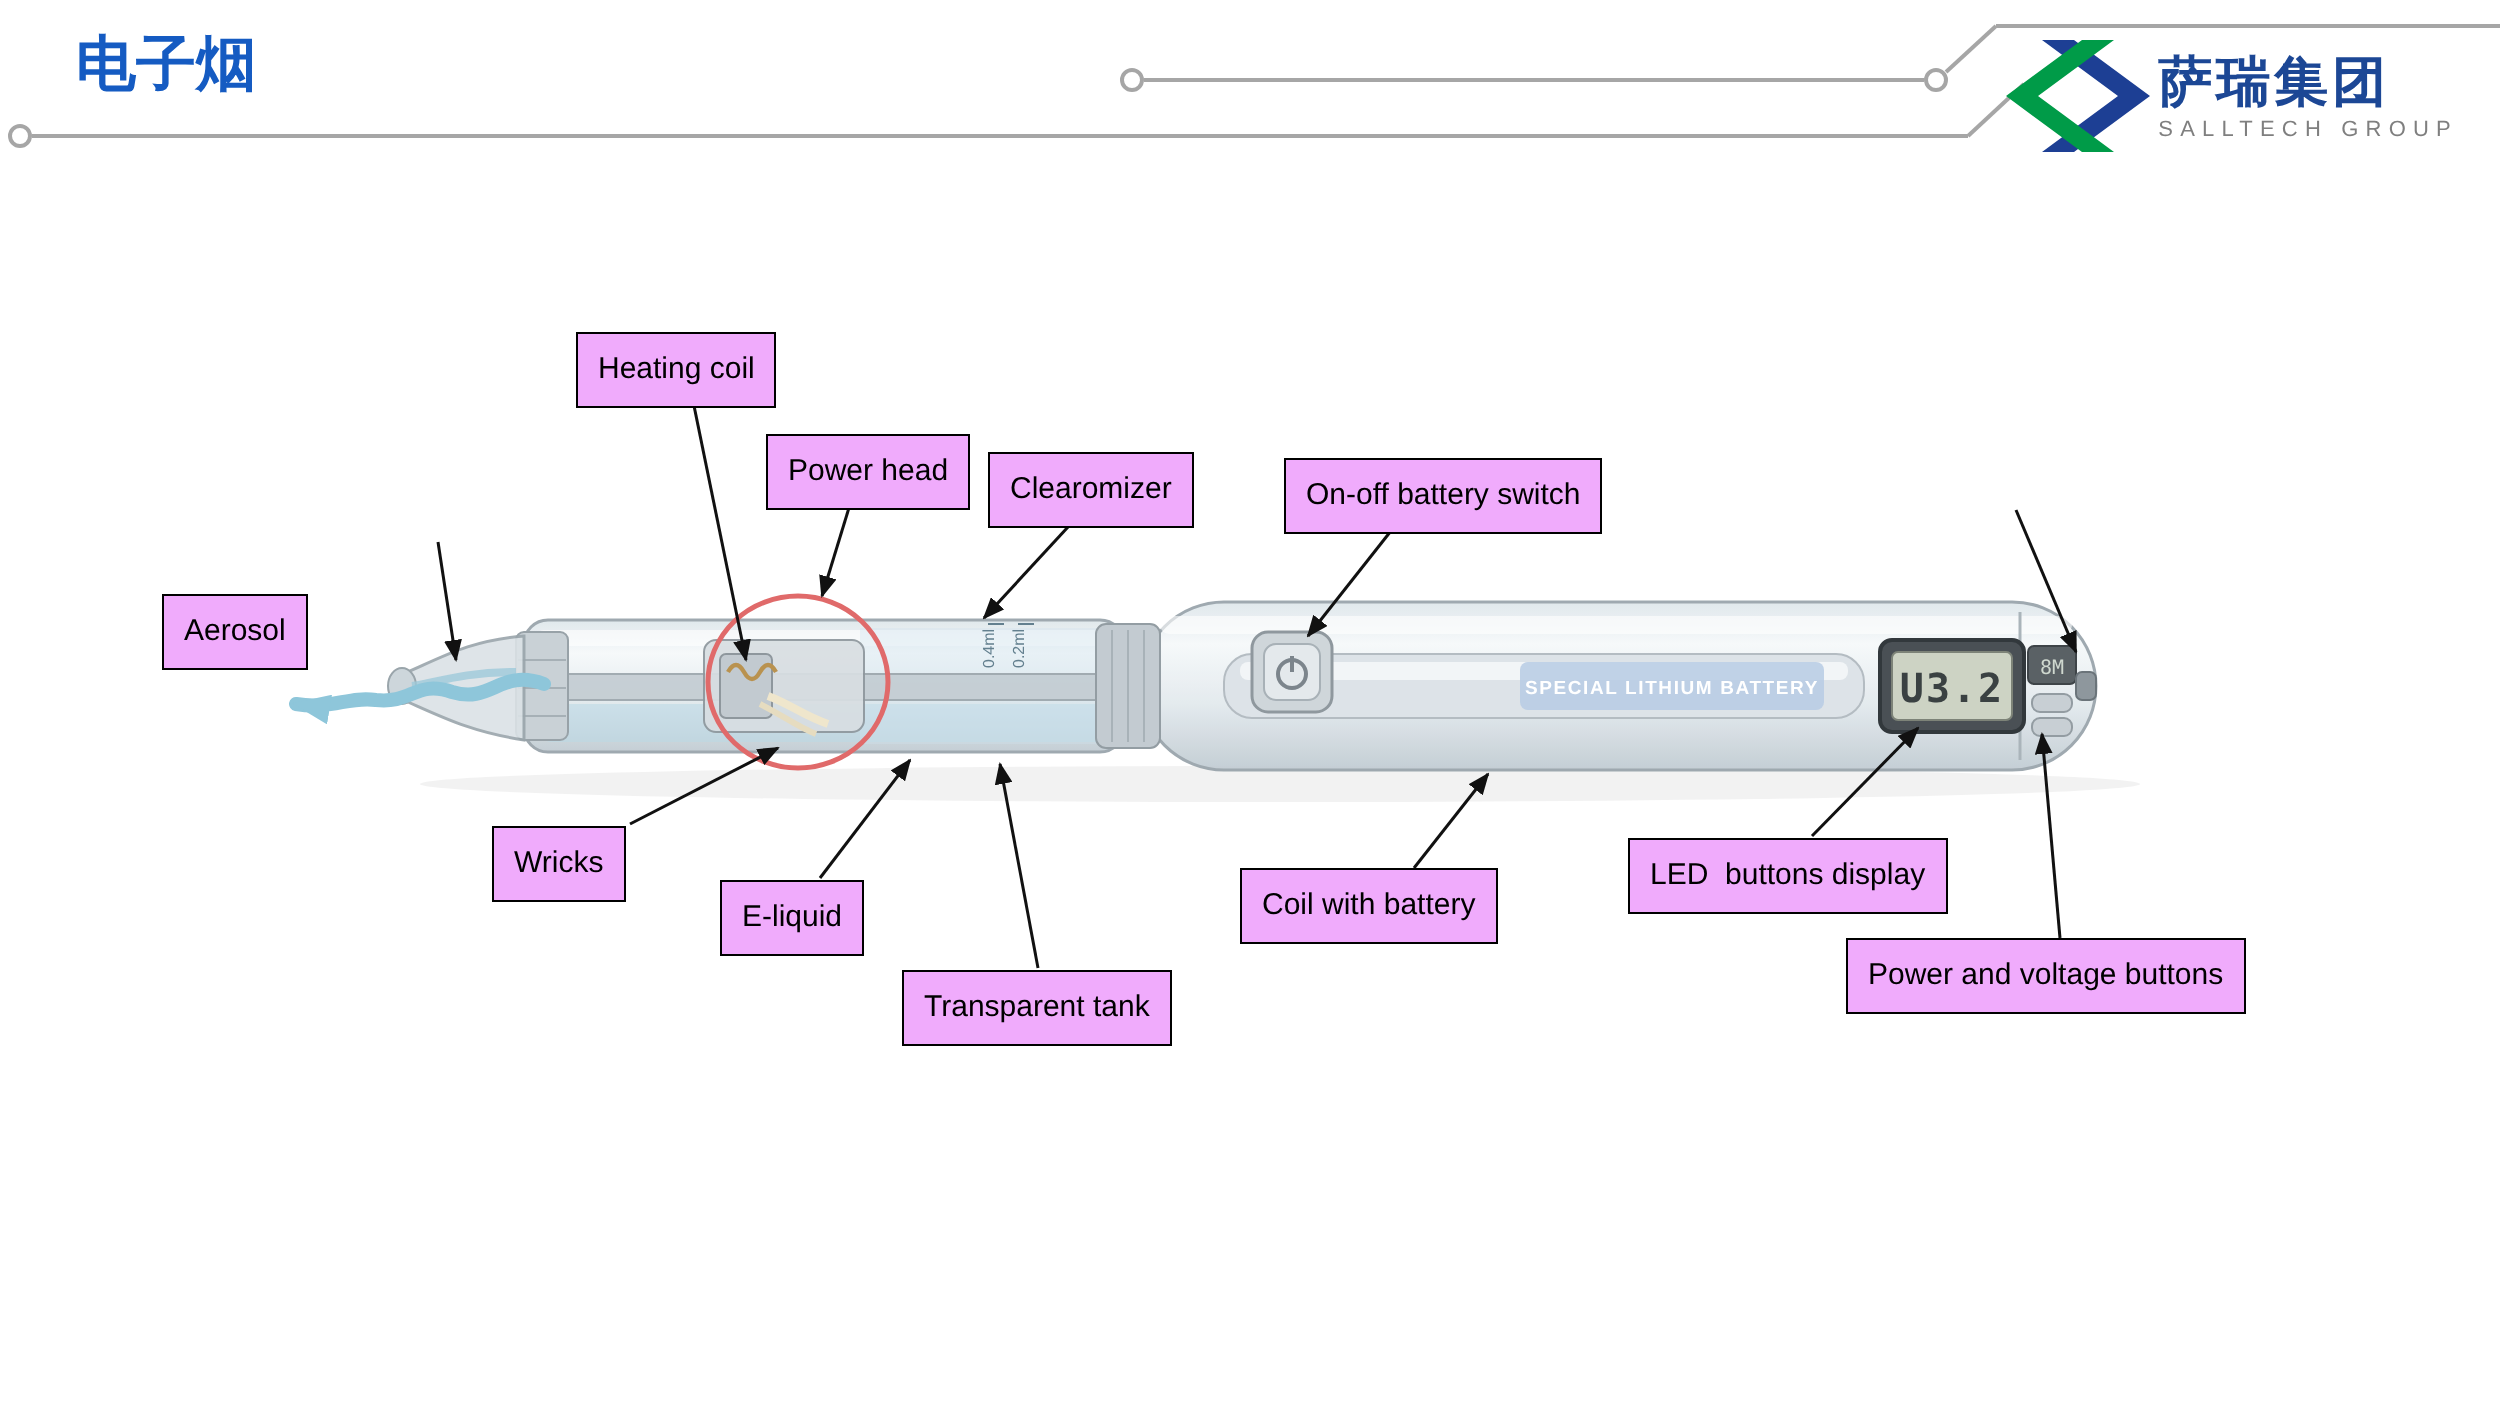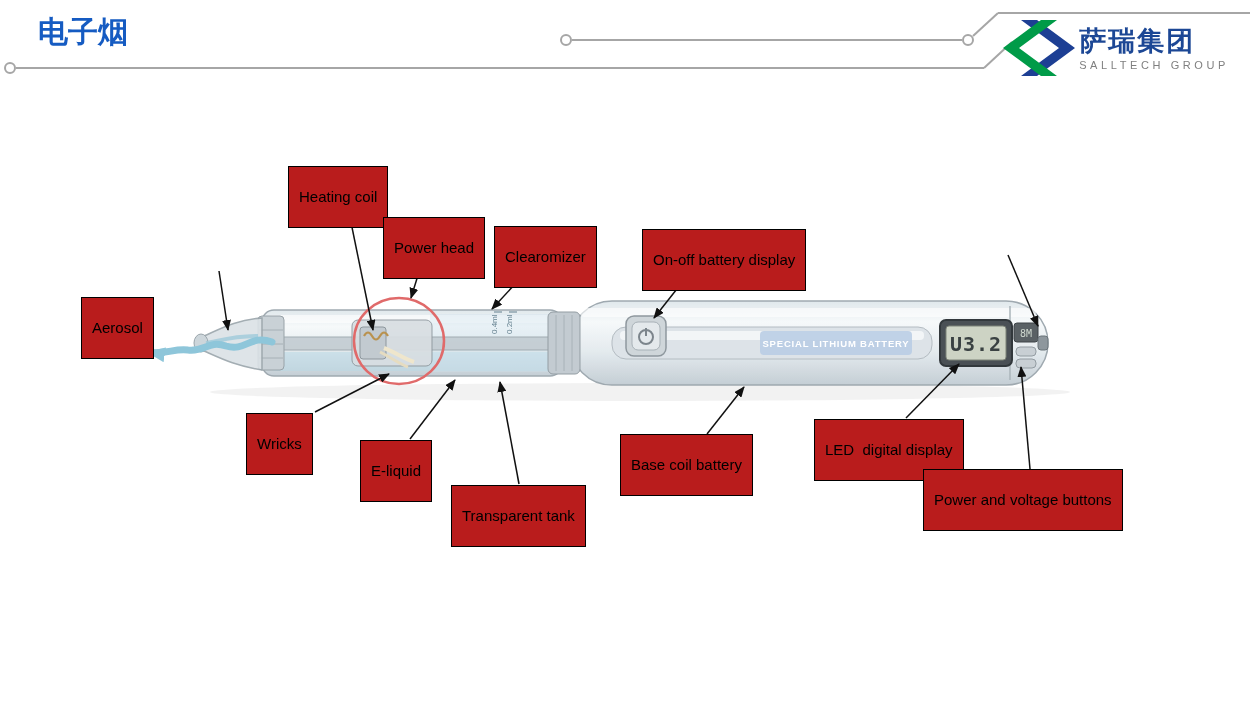--- a/index.html
+++ b/index.html
@@ -12,22 +12,22 @@
     position:absolute;left:38px;top:12px;
     font-size:30px;font-weight:bold;color:#155bc2;z-index:5;
   }
   .logo{
     position:absolute;right:26px;top:18px;display:flex;align-items:center;gap:2px;z-index:5;
   }
   .logo-text{display:flex;flex-direction:column;align-items:flex-start;}
   .logo-cn{font-size:27px;font-weight:bold;color:#1c4795;letter-spacing:2px;line-height:30px;}
   .logo-en{font-size:11px;color:#7f7f7f;letter-spacing:3.6px;margin-top:3px;text-align:right;}
   .callout{
-    position:absolute;background:#b91c1c;border:1.5px solid #000000;
-    padding:20px 10px;font-size:15px;line-height:20px;color:#000;
+    position:absolute;background:#f0abfc;border:1.5px solid #000000;
+    padding:8px 10px;font-size:15px;line-height:20px;color:#000;
     white-space:pre;z-index:4;
   }
 </style>
 </head>
 <body>
 
 <div class="slide">
 
   <svg class="layer" width="1255" height="705" viewBox="0 0 1255 705">
     <g stroke="#a6a6a6" stroke-width="2" fill="none">
@@ -167,22 +167,22 @@
       <line x1="519" y1="484" x2="500" y2="382"></line>
       <line x1="707" y1="434" x2="744" y2="387"></line>
       <line x1="906" y1="418" x2="959" y2="364"></line>
       <line x1="1030" y1="469" x2="1021" y2="367"></line>
     </g>
   </svg>
 
   <div class="callout" style="left:288px;top:166px">Heating coil</div>
   <div class="callout" style="left:383px;top:217px">Power head</div>
   <div class="callout" style="left:494px;top:226px">Clearomizer</div>
-  <div class="callout" style="left:642px;top:229px">On-off battery display</div>
+  <div class="callout" style="left:642px;top:229px">On-off battery switch</div>
   <div class="callout" style="left:81px;top:297px">Aerosol</div>
   <div class="callout" style="left:246px;top:413px">Wricks</div>
   <div class="callout" style="left:360px;top:440px">E-liquid</div>
   <div class="callout" style="left:451px;top:485px">Transparent tank</div>
-  <div class="callout" style="left:620px;top:434px">Base coil battery</div>
-  <div class="callout" style="left:814px;top:419px">LED  digital display</div>
+  <div class="callout" style="left:620px;top:434px">Coil with battery</div>
+  <div class="callout" style="left:814px;top:419px">LED  buttons display</div>
   <div class="callout" style="left:923px;top:469px">Power and voltage buttons</div>
 
 </div>
 
 </body></html>

